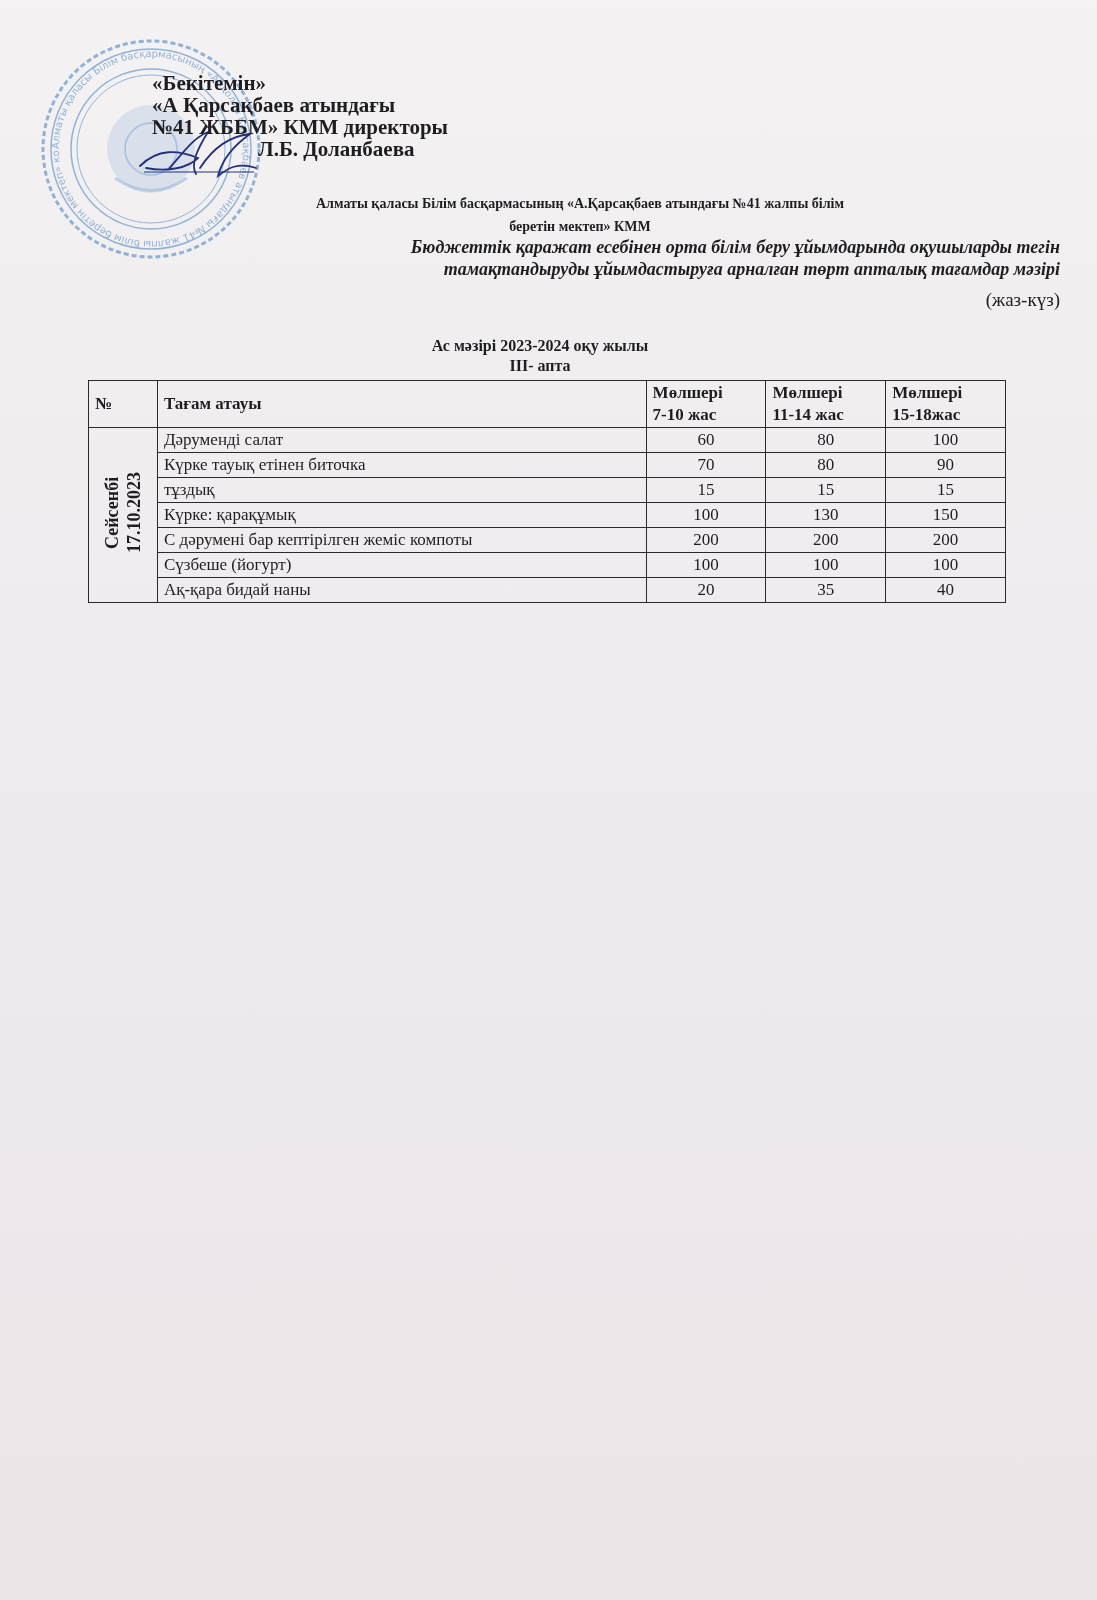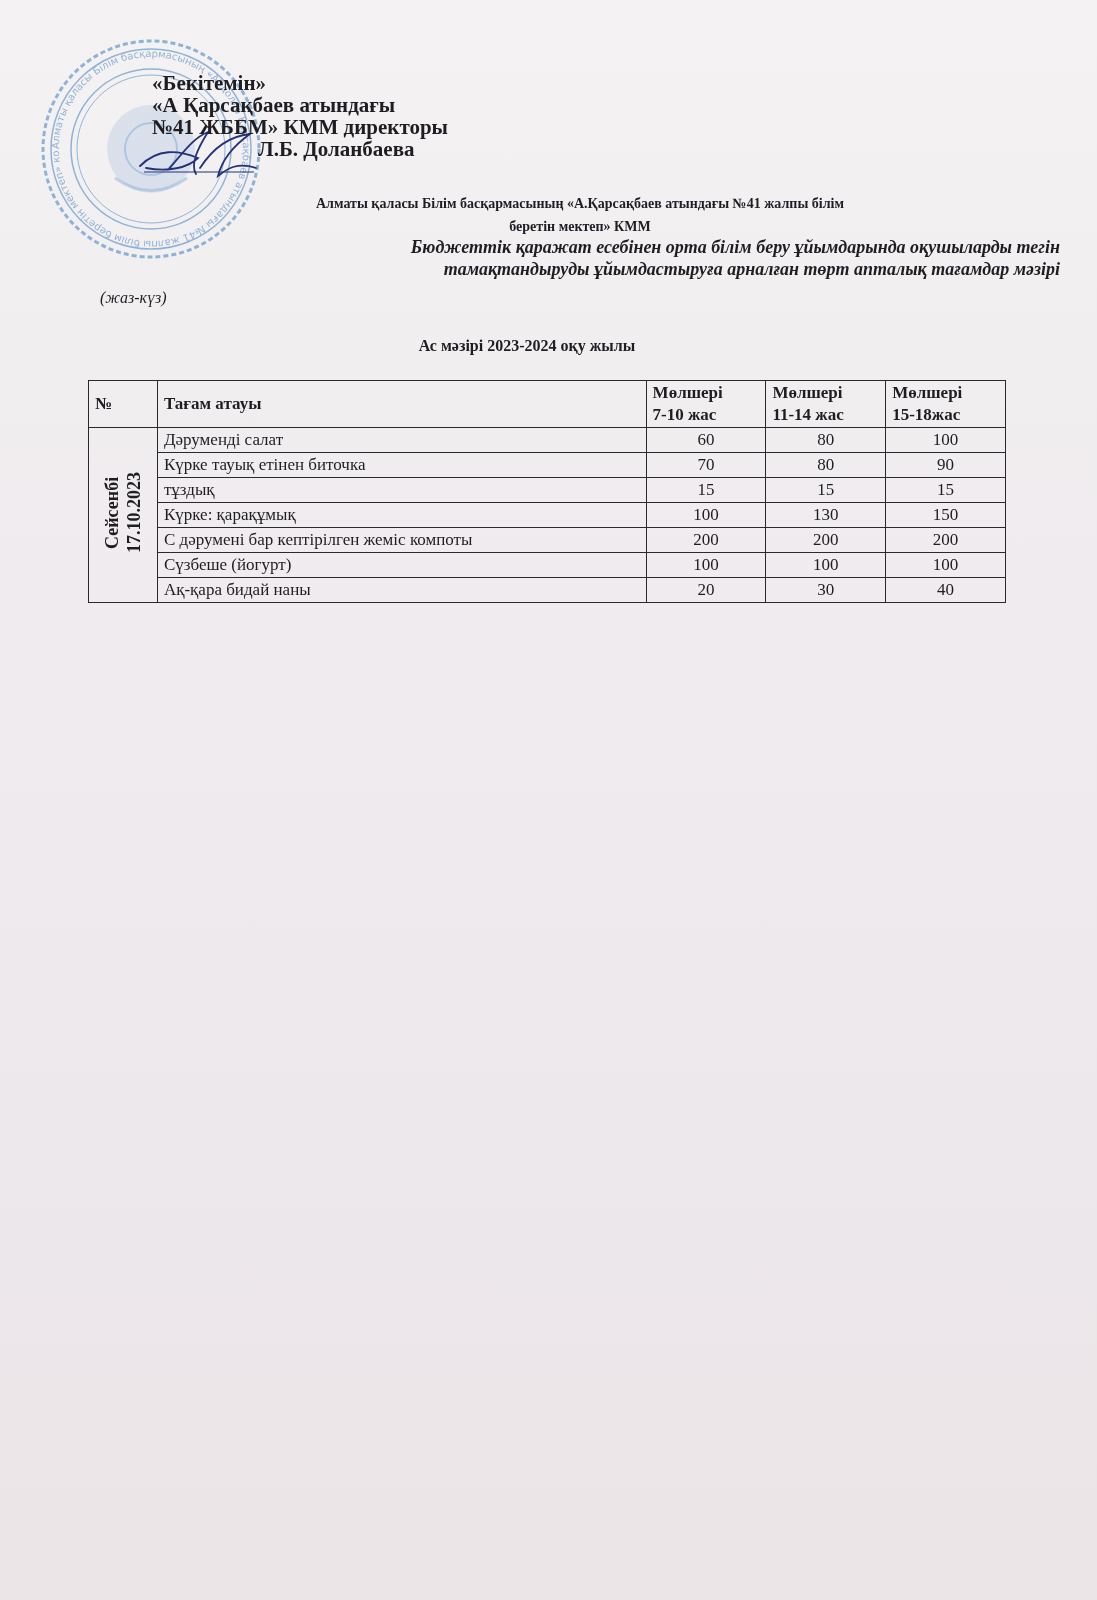--- a/index.html
+++ b/index.html
@@ -28,22 +28,22 @@
 
     .heading {
       position: absolute; left: 100px; width: 960px; text-align: center;
       font-weight: bold; font-size: 14px; line-height: 23px;
     }
     .h-org { top: 192px; }
     .h-sub {
       position: absolute; left: 110px; width: 950px; top: 236px; text-align: right;
       font-style: italic; font-weight: bold; font-size: 18px; line-height: 22px;
     }
-    .h-season { position: absolute; left: 100px; width: 960px; top: 289px; text-align: left; font-size: 16px; font-style: italic; }
-    .h-menu { position: absolute; left: 67px; width: 920px; top: 336px; text-align: center; font-weight: bold; font-size: 16px; line-height: 20px; }
+    .h-season { position: absolute; left: 100px; width: 960px; top: 289px; text-align: right; font-size: 19px; }
+    .h-menu { position: absolute; left: 80px; width: 920px; top: 336px; text-align: center; font-weight: bold; font-size: 16px; line-height: 20px; }
 
     
     table.menu {
       position: absolute; left: 88px; top: 380px; width: 918px;
       border-collapse: collapse; font-size: 17px;
     }
     table.menu td, table.menu th {
       border: 1.3px solid #2a2a2e; padding: 0 6px; height: 24px; line-height: 22px;
     }
     table.menu th { font-weight: bold; text-align: left; height: 46px; }
@@ -97,20 +97,21 @@
     <div>Алматы қаласы  Білім басқармасының «А.Қарсақбаев атындағы  №41 жалпы білім</div>
     <div>беретін мектеп» КММ</div>
   </div>
   <div class="h-sub">
     <div>Бюджеттік қаражат есебінен орта білім беру ұйымдарында оқушыларды тегін</div>
     <div>тамақтандыруды ұйымдастыруға арналған төрт апталық тағамдар мәзірі</div>
   </div>
   <div class="h-season">(жаз-күз)</div>
   <div class="h-menu">
     <div>Ас мәзірі 2023-2024  оқу жылы</div>
+    <div>ІІІ- апта</div>
   </div>
 
   <table class="menu">
     <thead>
       <tr>
         <th class="c-no">№</th>
         <th class="c-name">Тағам атауы</th>
         <th class="c-q">
           <div>Мөлшері</div>
           <div>7-10 жас</div>
@@ -164,18 +165,18 @@
       </tr>
       <tr>
         <td class="c-name">Сүзбеше (йогурт)</td>
         <td class="num">100</td>
         <td class="num">100</td>
         <td class="num">100</td>
       </tr>
       <tr>
         <td class="c-name">Ақ-қара бидай наны</td>
         <td class="num">20</td>
-        <td class="num">30</td>
+        <td class="num">35</td>
         <td class="num">40</td>
       </tr>
     </tbody>
   </table>
 </div>
 
 </body></html>

